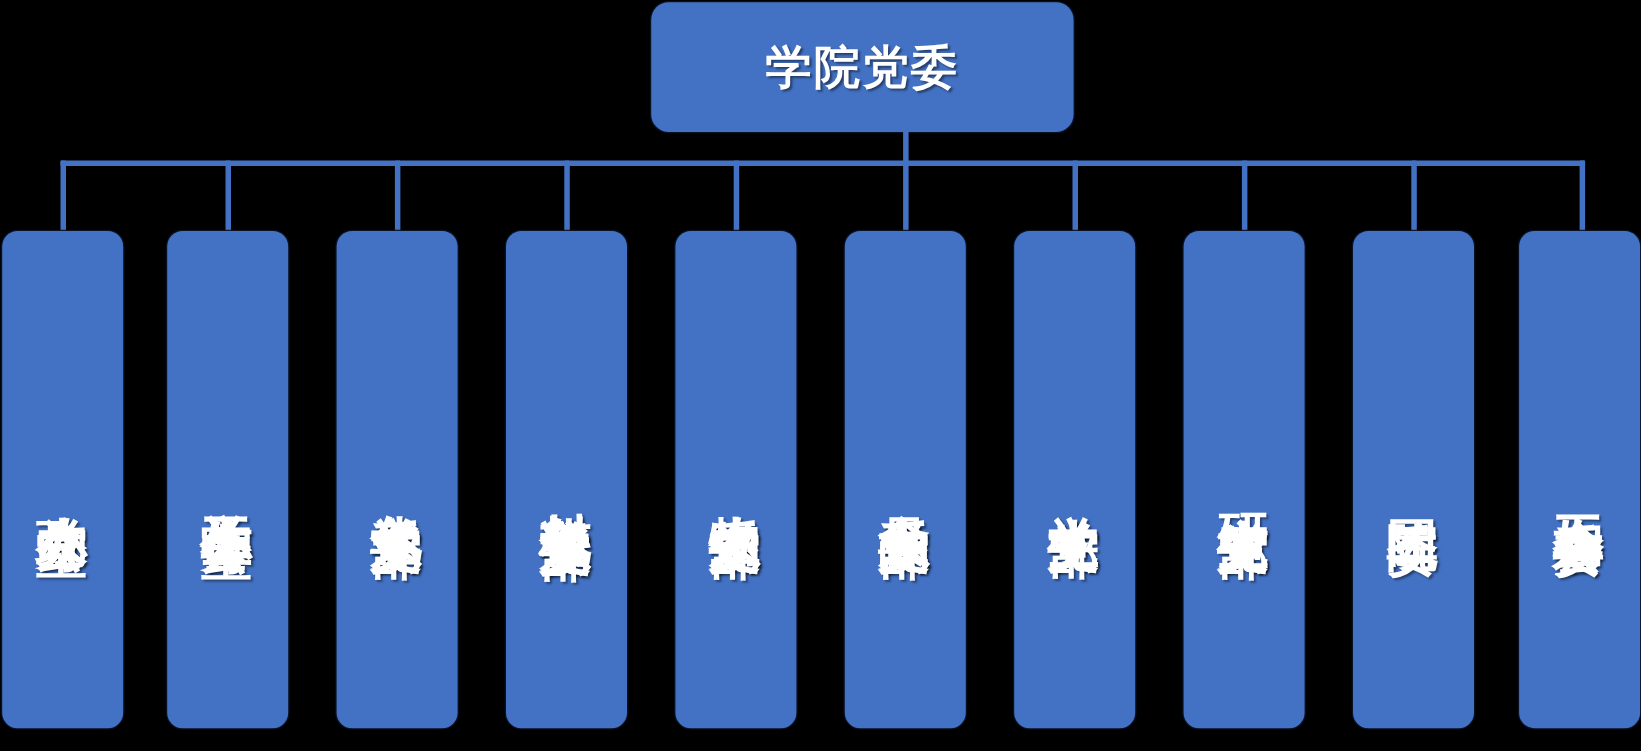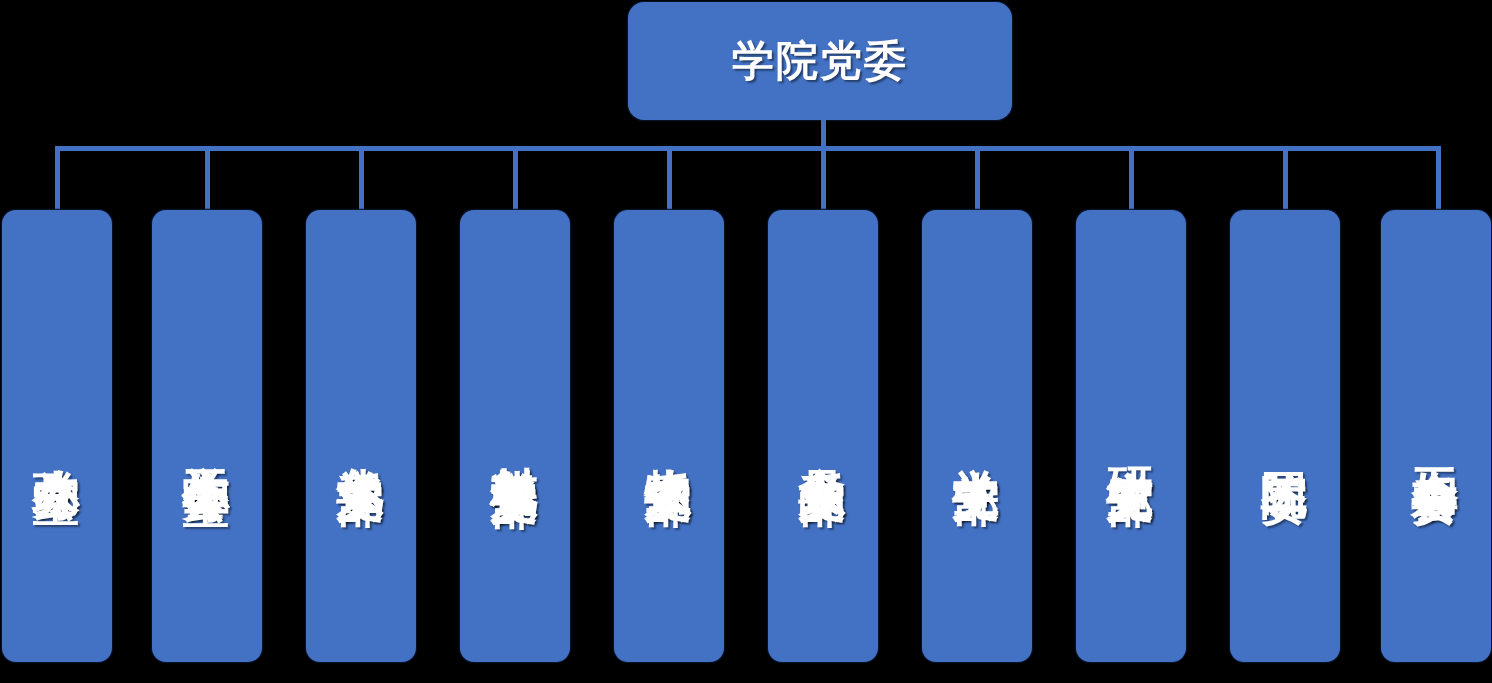--- a/index.html
+++ b/index.html
@@ -39,21 +39,21 @@
     box-shadow: 0 0 0 1.2px rgba(10,18,40,0.92),
                 2px 3px 4px rgba(0,0,0,0.55);
     box-sizing: border-box;
     display: flex;
     align-items: center;
     justify-content: center;
   }
 
   
   .node.root {
-    left: 628px;
+    left: 592px;
     top: 2px;
     width: 384px;
     height: 118px;
     border-radius: 16px;
   }
   .node.root .label {
     font-size: 42px;
     line-height: 1.05;
     letter-spacing: 2px;
     font-weight: 700;

